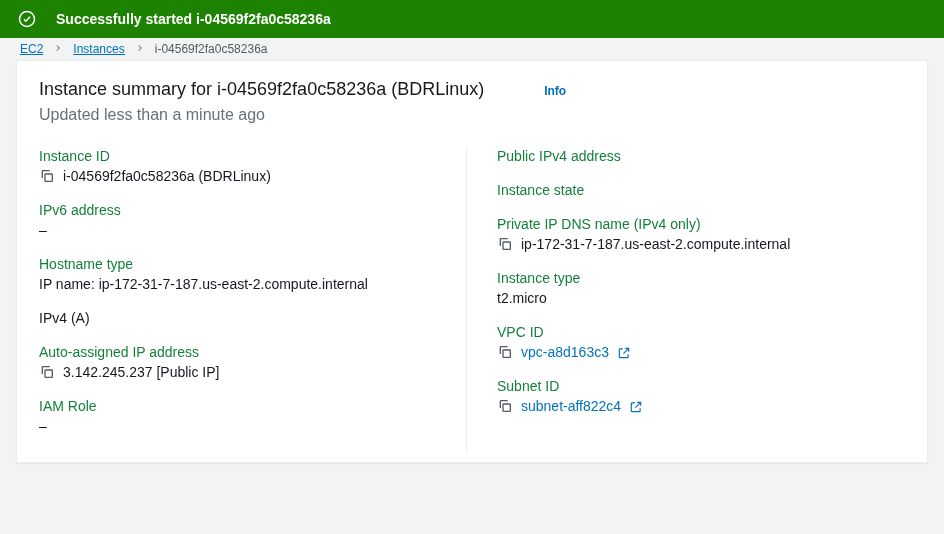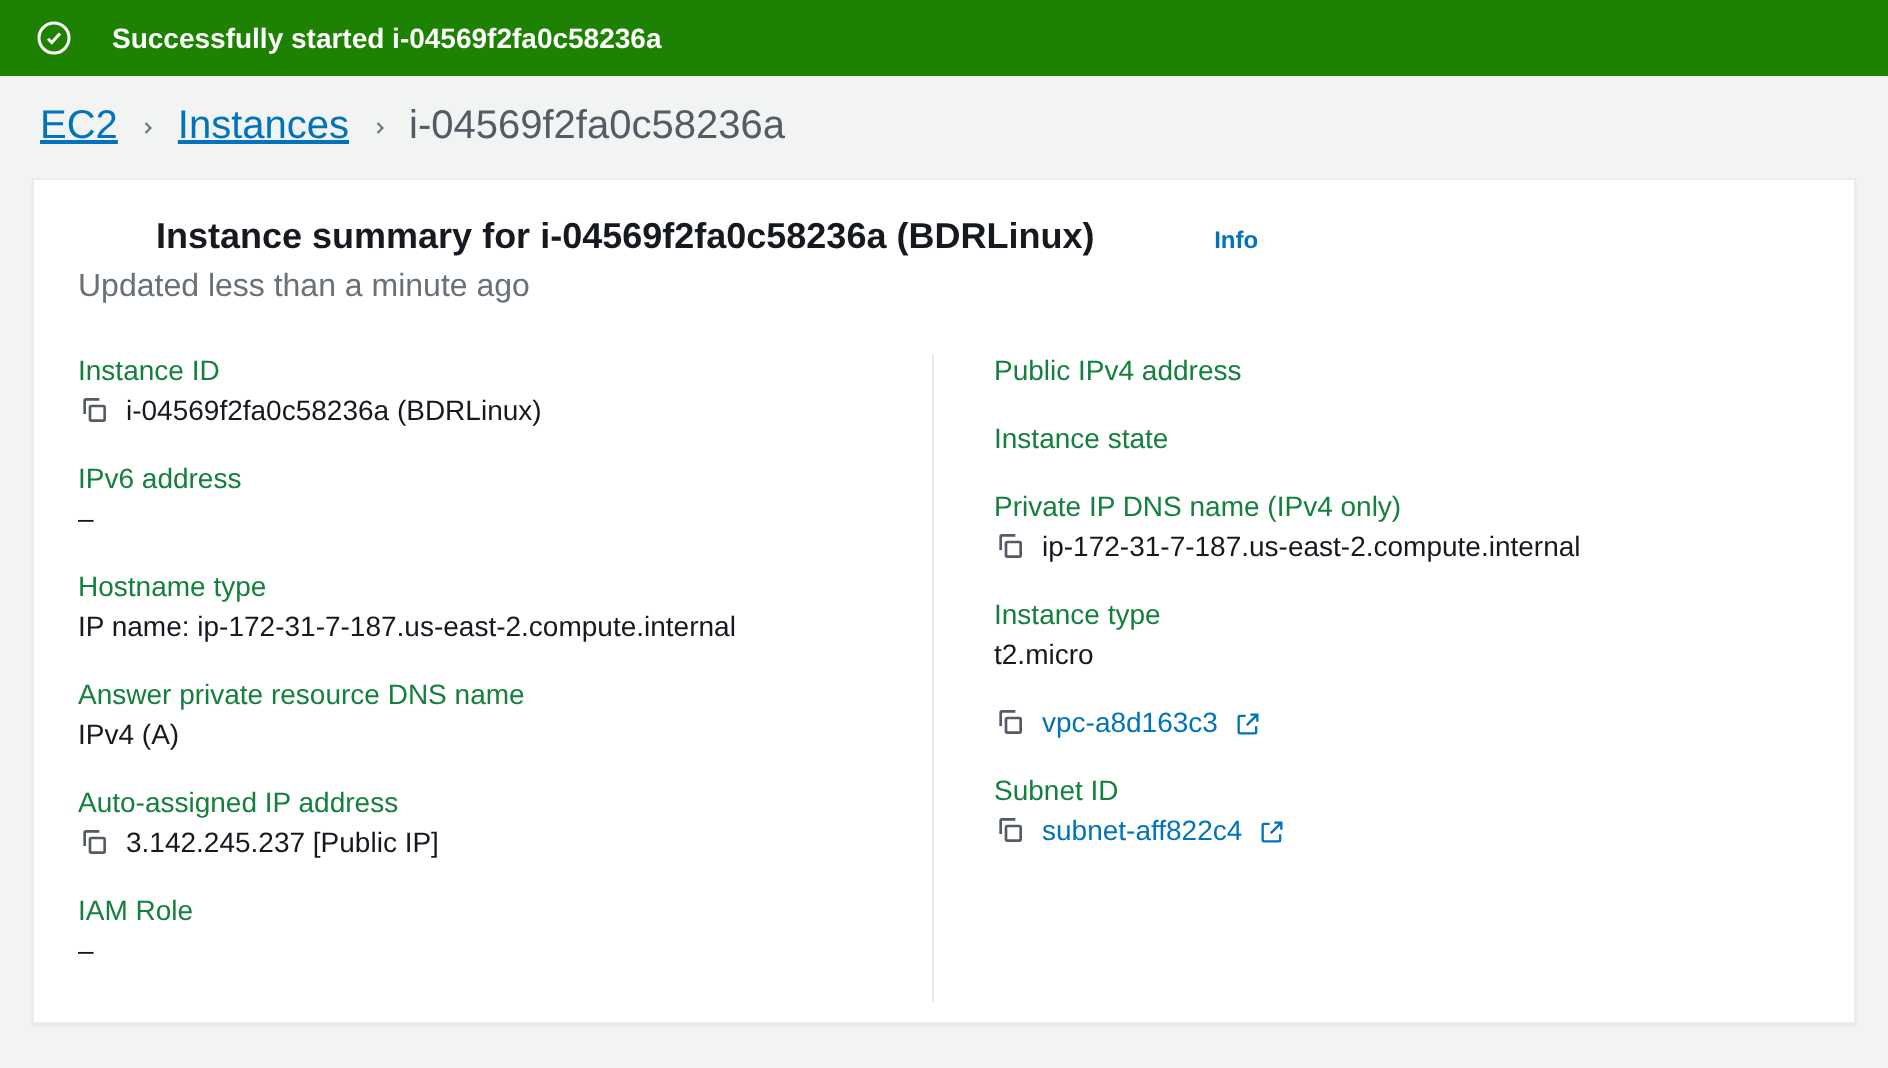--- a/index.html
+++ b/index.html
@@ -16,44 +16,43 @@
       background: #1d8102;
       color: #fff;
       padding: 10px 18px;
       display: flex;
       align-items: center;
       gap: 20px;
       font-weight: 700;
     }
     .success-banner svg { flex-shrink: 0; }
     .breadcrumb-bar {
-      padding: 14px 20px;
+      padding: 4px 20px;
       display: flex;
       align-items: center;
       gap: 10px;
-      font-size: 20px;
+      font-size: 12px;
     }
     .breadcrumb-bar a { color: #0073bb; text-decoration: underline; cursor: pointer; }
     .breadcrumb-bar .chev { color: #687078; }
     .breadcrumb-bar .current { color: #545b64; }
     .panel {
       background: #fff;
       margin: 0 16px 16px 16px;
       border: 1px solid #eaeded;
       box-shadow: 0 1px 1px rgba(0,0,0,.05);
     }
     .panel-header {
       padding: 18px 22px 4px 22px;
     }
     .panel-title {
       font-size: 18px;
-      font-weight: 700;
+      font-weight: 400;
       color: #16191f;
       display: inline;
-      margin-left: 39px;
     }
     .info-link {
       color: #0073bb;
       font-size: 12px;
       font-weight: 700;
       margin-left: 8px;
       cursor: pointer;
       padding-left: 48px;
     }
     .subtitle {
@@ -159,21 +158,20 @@
       </div>
 
       <div class="field">
         <div class="field-label">Hostname type</div>
         <div class="field-value">
             <span>IP name: ip-172-31-7-187.us-east-2.compute.internal</span>
           </div>
       </div>
 
       <div class="field">
-        <div class="field-label">Answer private resource DNS name</div>
         <div class="field-value">
             <span>IPv4 (A)</span>
           </div>
       </div>
 
       <div class="field">
         <div class="field-label">Auto-assigned IP address</div>
         <div class="field-value">
           <svg class="copy-icon" viewBox="0 0 24 24" fill="none" stroke="currentColor" stroke-width="2">
               <rect x="9" y="9" width="11" height="11" rx="1"></rect>
@@ -214,20 +212,21 @@
       </div>
 
       <div class="field">
         <div class="field-label">Instance type</div>
         <div class="field-value">
             <span>t2.micro</span>
           </div>
       </div>
 
       <div class="field">
+        <div class="field-label">VPC ID</div>
         <div class="field-value">
           <svg class="copy-icon" viewBox="0 0 24 24" fill="none" stroke="currentColor" stroke-width="2">
               <rect x="9" y="9" width="11" height="11" rx="1"></rect>
               <path d="M5 15V5a1 1 0 011-1h10"></path>
             </svg>
           <span class="link">vpc-a8d163c3</span>
           <svg class="ext-icon" viewBox="0 0 24 24" fill="none" stroke="currentColor" stroke-width="2">
               <path d="M14 4h6v6M20 4l-9 9"></path>
               <path d="M19 14v5a1 1 0 01-1 1H5a1 1 0 01-1-1V6a1 1 0 011-1h5"></path>
             </svg>

